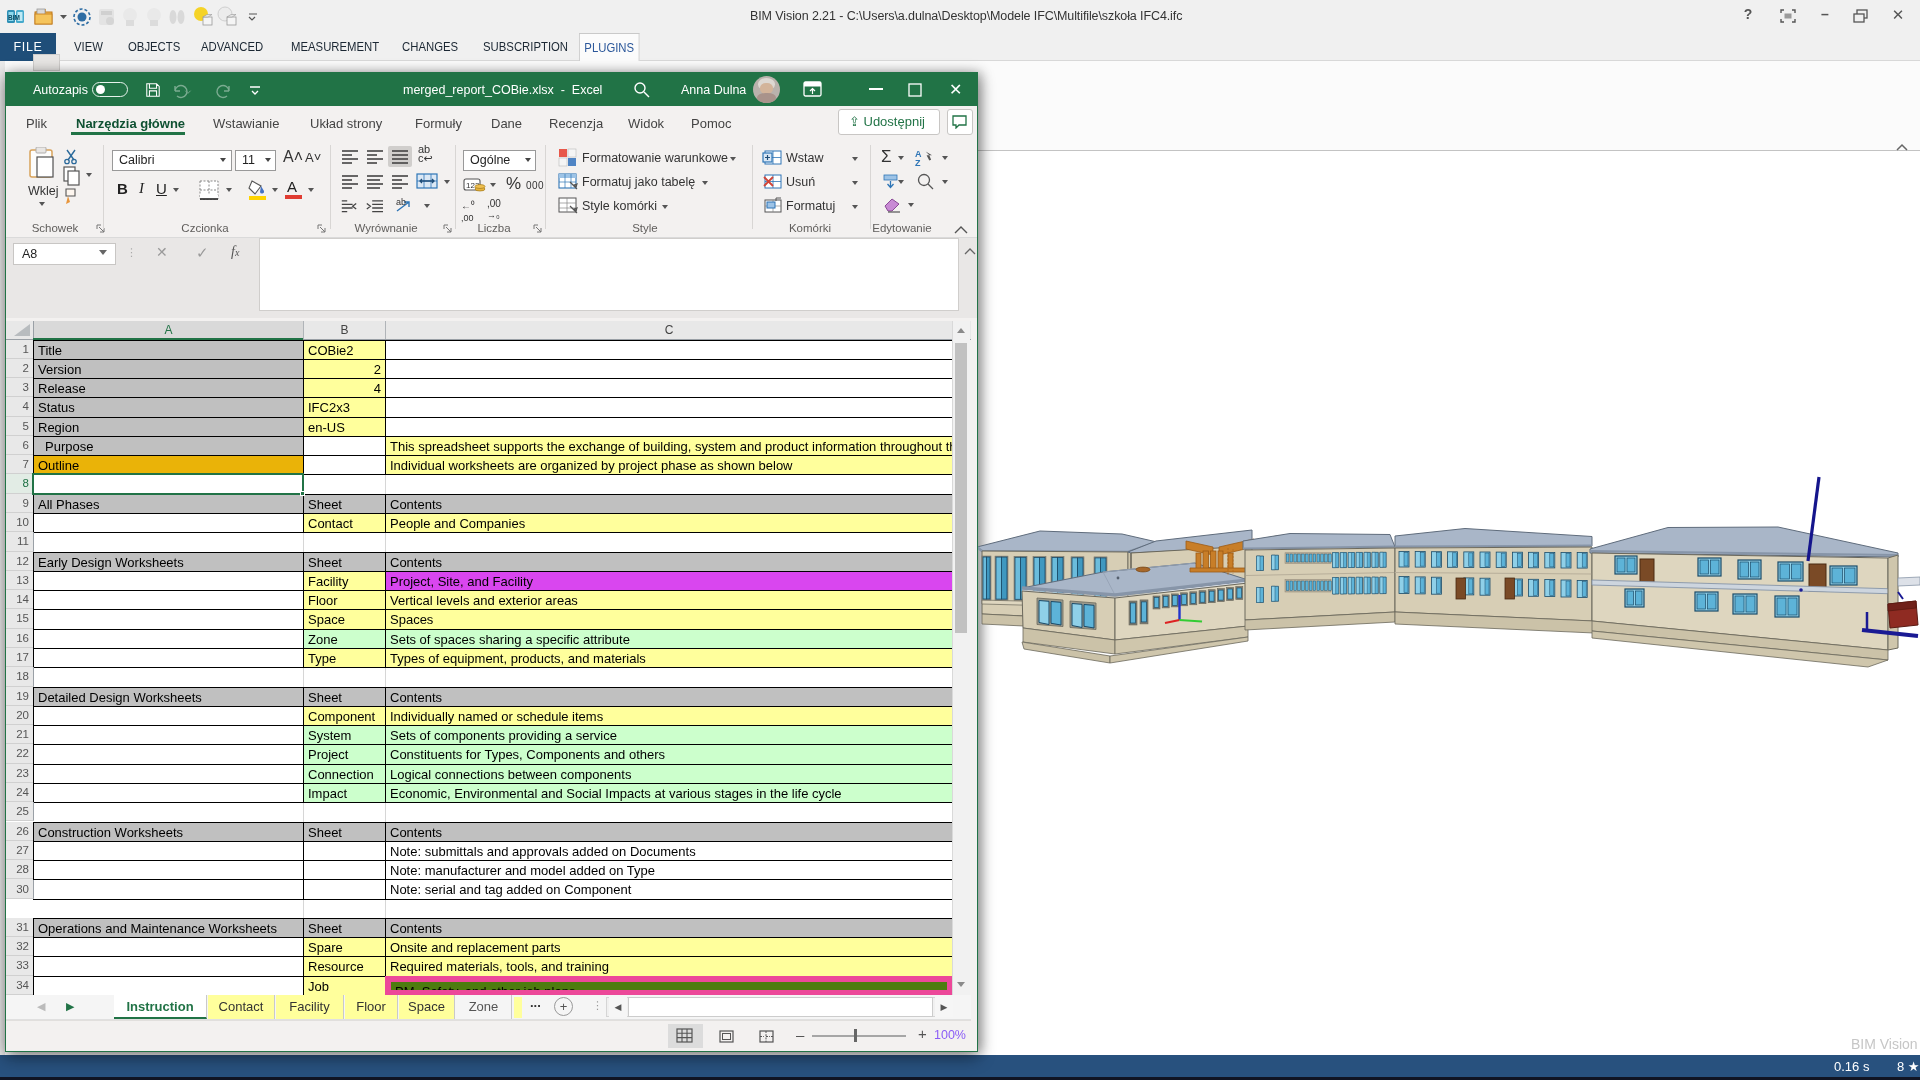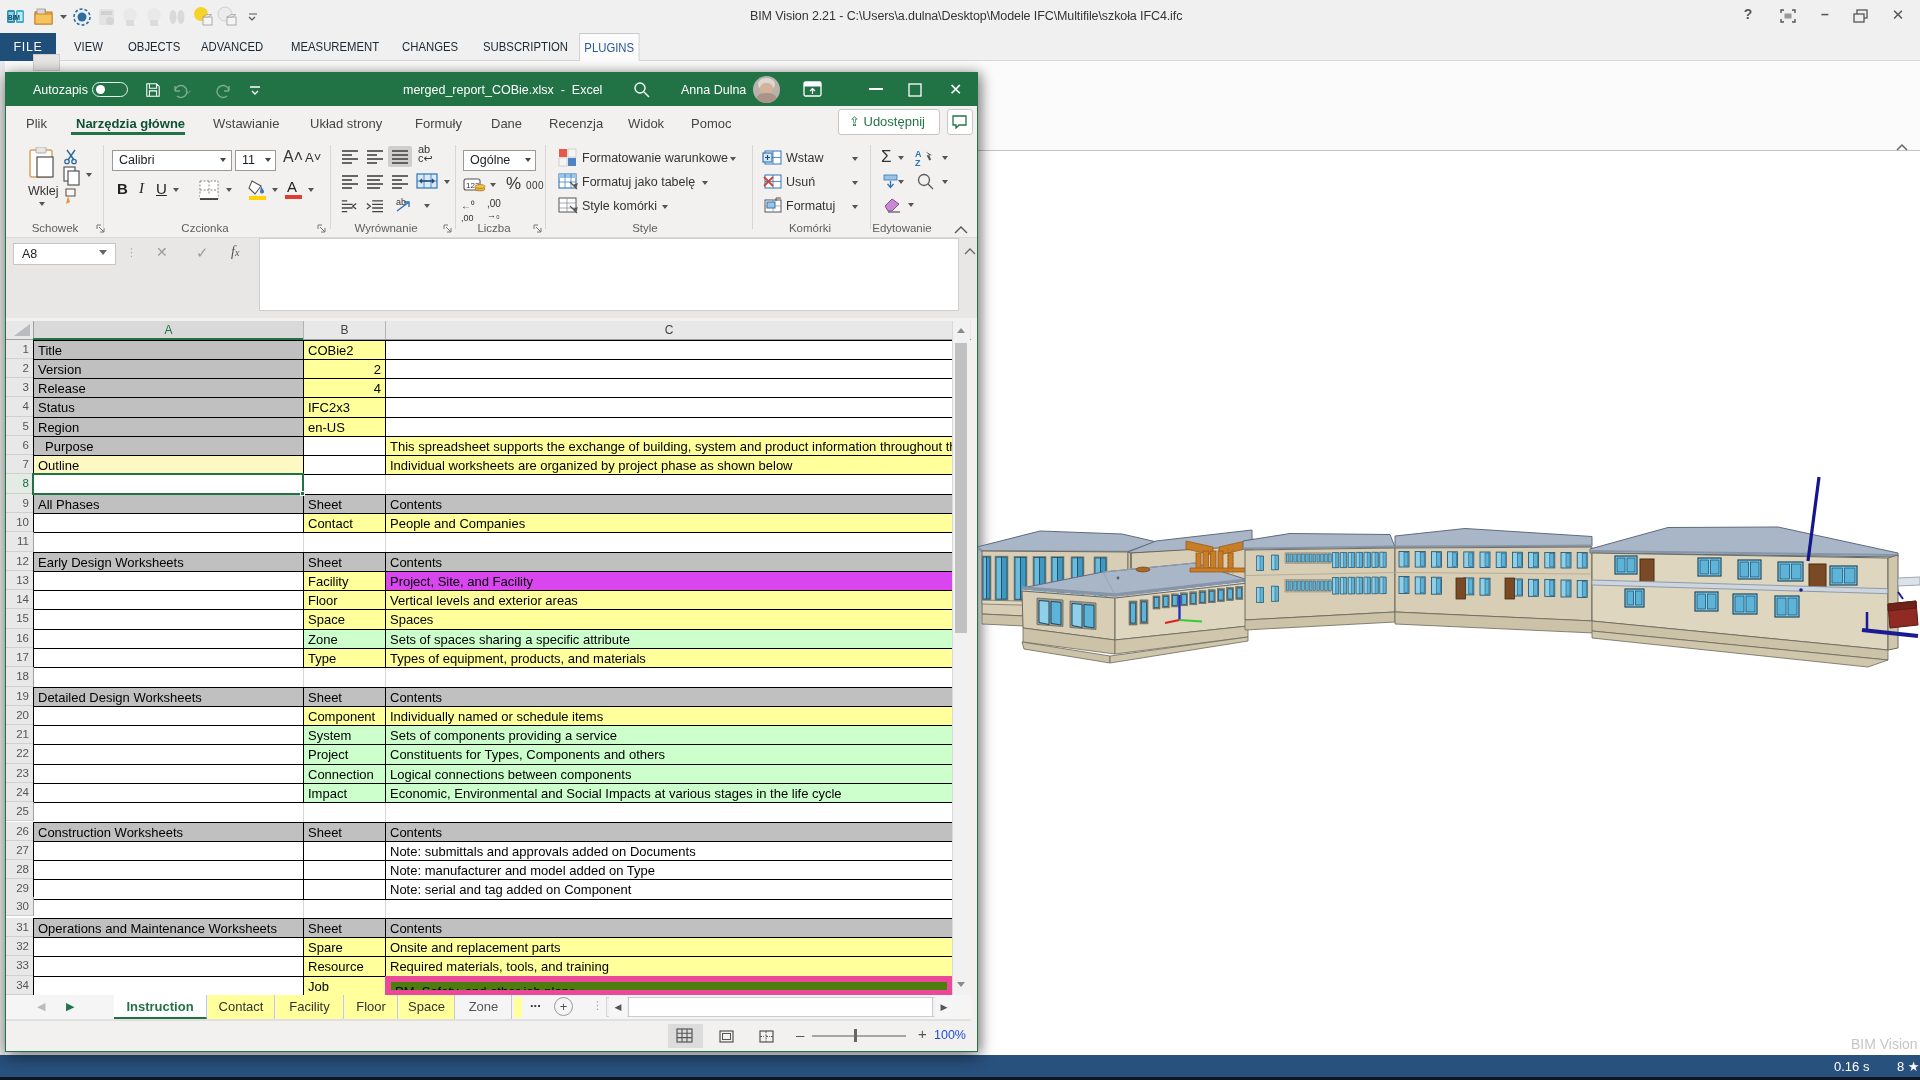--- a/index.html
+++ b/index.html
@@ -439,21 +439,21 @@
       <div class="cell" style="left:27px;top:95.62px;width:271px;height:20.28px;background:#c0c0c0;border:1px solid #000;">Region</div>
       <div class="cell" style="left:297px;top:95.62px;width:83px;height:20.28px;background:#ffff9c;border:1px solid #000;">en-US</div>
       <div class="cell" style="left:379px;top:95.62px;width:568px;height:20.28px;border:1px solid #000;"></div>
       <div class="rowhdr" style="top:114.90px;height:19.28px;">6</div>
       <div class="gh" style="top:134.18px;width:918px"></div>
       <div class="cell" style="left:27px;top:114.90px;width:271px;height:20.28px;background:#c0c0c0;border:1px solid #000;padding-left:11px;">Purpose</div>
       <div class="cell" style="left:297px;top:114.90px;width:83px;height:20.28px;border:1px solid #000;"></div>
       <div class="cell" style="left:379px;top:114.90px;width:568px;height:20.28px;background:#ffff9c;border:1px solid #000;">This spreadsheet supports the exchange of building, system and product information throughout the life-cycle</div>
       <div class="rowhdr" style="top:134.18px;height:19.28px;">7</div>
       <div class="gh" style="top:153.46px;width:918px"></div>
-      <div class="cell" style="left:27px;top:134.18px;width:271px;height:20.28px;background:#fef9c3;border:1px solid #000;">Outline</div>
+      <div class="cell" style="left:27px;top:134.18px;width:271px;height:20.28px;background:#eab308;border:1px solid #000;">Outline</div>
       <div class="cell" style="left:297px;top:134.18px;width:83px;height:20.28px;border:1px solid #000;"></div>
       <div class="cell" style="left:379px;top:134.18px;width:568px;height:20.28px;background:#ffff9c;border:1px solid #000;">Individual worksheets are organized by project phase as shown below</div>
       <div class="rowhdr" style="top:153.46px;height:19.28px;background:#e2ece5;color:#1e7145;">8</div>
       <div class="gh" style="top:172.74px;width:918px"></div>
       <div class="rowhdr" style="top:172.74px;height:19.28px;">9</div>
       <div class="gh" style="top:192.02px;width:918px"></div>
       <div class="cell" style="left:27px;top:172.74px;width:271px;height:20.28px;background:#c0c0c0;border:1px solid #000;">All Phases</div>
       <div class="cell" style="left:297px;top:172.74px;width:83px;height:20.28px;background:#c0c0c0;border:1px solid #000;">Sheet</div>
       <div class="cell" style="left:379px;top:172.74px;width:568px;height:20.28px;background:#c0c0c0;border:1px solid #000;">Contents</div>
       <div class="rowhdr" style="top:192.02px;height:19.28px;">10</div>
@@ -540,21 +540,21 @@
       <div class="rowhdr" style="top:539.06px;height:19.28px;">28</div>
       <div class="gh" style="top:558.34px;width:918px"></div>
       <div class="cell" style="left:27px;top:539.06px;width:271px;height:20.28px;border:1px solid #000;"></div>
       <div class="cell" style="left:297px;top:539.06px;width:83px;height:20.28px;border:1px solid #000;"></div>
       <div class="cell" style="left:379px;top:539.06px;width:568px;height:20.28px;border:1px solid #000;">Note: manufacturer and model added on Type</div>
       <div class="rowhdr" style="top:558.34px;height:19.28px;">29</div>
       <div class="gh" style="top:577.62px;width:918px"></div>
       <div class="cell" style="left:27px;top:558.34px;width:271px;height:20.28px;border:1px solid #000;"></div>
       <div class="cell" style="left:297px;top:558.34px;width:83px;height:20.28px;border:1px solid #000;"></div>
       <div class="cell" style="left:379px;top:558.34px;width:568px;height:20.28px;border:1px solid #000;">Note: serial and tag added on Component</div>
-      <div class="rowhdr" style="top:576px;height:19.28px;padding-left:7px;">30</div>
+      <div class="rowhdr" style="top:559px;height:19.28px;padding-left:7px;">30</div>
       <div class="gh" style="top:596.90px;width:918px"></div>
       <div class="rowhdr" style="top:596.90px;height:19.28px;">31</div>
       <div class="gh" style="top:616.18px;width:918px"></div>
       <div class="cell" style="left:27px;top:596.90px;width:271px;height:20.28px;background:#c0c0c0;border:1px solid #000;">Operations and Maintenance Worksheets</div>
       <div class="cell" style="left:297px;top:596.90px;width:83px;height:20.28px;background:#c0c0c0;border:1px solid #000;">Sheet</div>
       <div class="cell" style="left:379px;top:596.90px;width:568px;height:20.28px;background:#c0c0c0;border:1px solid #000;">Contents</div>
       <div class="rowhdr" style="top:616.18px;height:19.28px;">32</div>
       <div class="gh" style="top:635.46px;width:918px"></div>
       <div class="cell" style="left:27px;top:616.18px;width:271px;height:20.28px;border:1px solid #000;"></div>
       <div class="cell" style="left:297px;top:616.18px;width:83px;height:20.28px;background:#ffff9c;border:1px solid #000;">Spare</div>
@@ -609,21 +609,21 @@
         <rect x="4.5" y="5.5" width="8" height="6" fill="none" stroke="#555" stroke-width="1"></rect>
       </svg>
   <svg width="20" height="18" style="position:absolute;left:752px;top:7px">
         <rect x="2" y="3" width="13" height="11" fill="none" stroke="#555" stroke-width="1.2"></rect>
         <path d="M2 8.5 h4 M8 8.5 h4 M13 8.5 h2 M8 3 v11" stroke="#555" stroke-width="1" stroke-dasharray="2 1.2"></path>
       </svg>
   <span style="position:absolute;left:790px;top:5px;font-size:15px;color:#555">–</span>
   <span style="position:absolute;left:806px;top:14px;width:94px;height:2px;background:#a6a6a6"></span>
   <span style="position:absolute;left:848px;top:8px;width:3px;height:13px;background:#666"></span>
   <span style="position:absolute;left:912px;top:4px;font-size:15px;color:#555">+</span>
-  <span style="position:absolute;left:928px;top:7px;font-size:12.5px;color:#1d4ed8">100%</span>
+  <span style="position:absolute;left:928px;top:7px;font-size:12.5px;color:#8b5cf6">100%</span>
  </div>
 </div>
 <svg id="bldg" style="position:absolute;left:978px;top:450px" width="942" height="250" viewBox="978 450 942 250">
     <polygon points="977,547 1040,531 1122,534 1157,542 1128,552 982,551" fill="#a9b6c8" stroke="#5f6c7c" stroke-width="1"></polygon>
     <polyline points="977,547 982,551 1128,552 1157,542" fill="none" stroke="#8795a8" stroke-width="2.5"></polyline>
     <polygon points="982,551 1128,552 1128,621 982,614" fill="#d7ceb5" stroke="#6b685c" stroke-width="1"></polygon>
     <polygon points="982,600 1128,604 1128,608 982,604" fill="#ded6bf" stroke="#6b685c" stroke-width="0.7"></polygon>
     <polygon points="982,614 1128,621 1128,631 982,624" fill="#cbc2a8" stroke="#6b685c" stroke-width="0.8"></polygon>
     <polygon points="1128,552 1157,542 1157,600 1128,610" fill="#cfc6ac" stroke="#6b685c" stroke-width="0.8"></polygon>
     <rect x="982" y="556.0" width="9" height="44" fill="#90908a" stroke="#6b685c" stroke-width="0.5"></rect>

